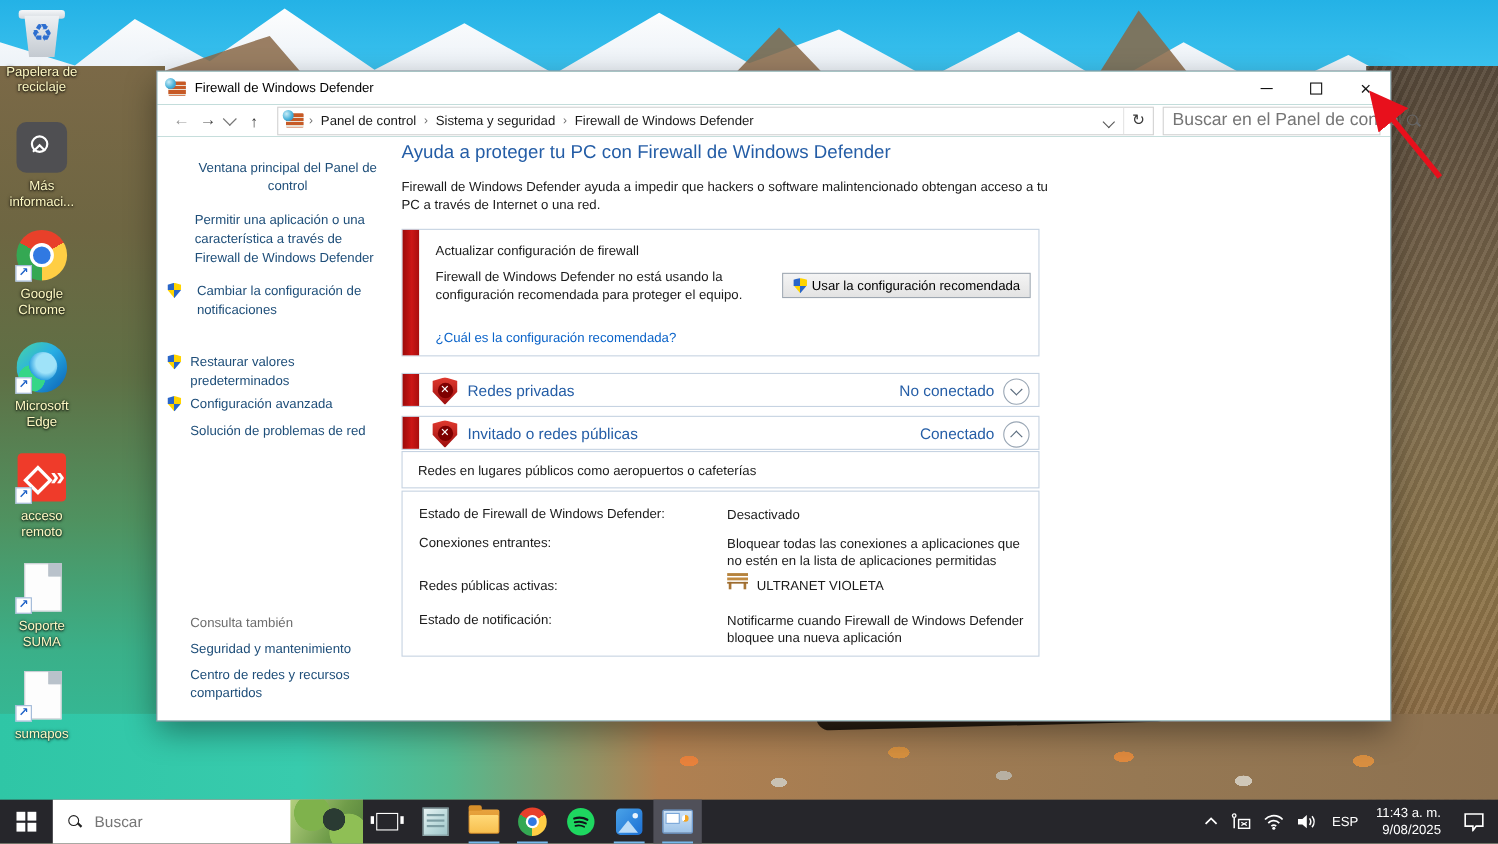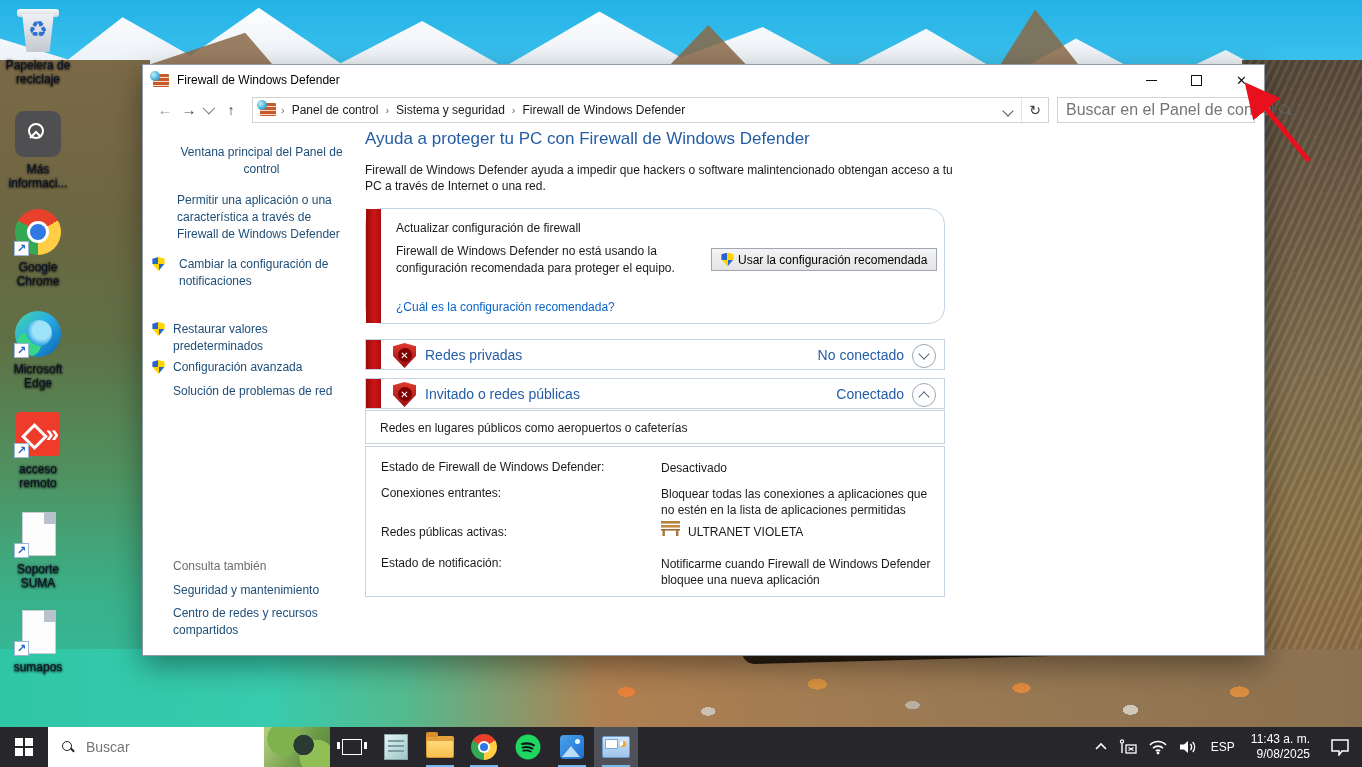--- a/index.html
+++ b/index.html
@@ -23,21 +23,21 @@
     radial-gradient(ellipse 12px 7px at 52% 80%,#c9c2b4 0 60%,transparent 61%),
     radial-gradient(ellipse 16px 9px at 60% 45%,#d8913f 0 60%,transparent 61%),
     radial-gradient(ellipse 12px 7px at 67% 72%,#b7b0a2 0 60%,transparent 61%),
     radial-gradient(ellipse 15px 8px at 75% 50%,#e08a3e 0 60%,transparent 61%),
     radial-gradient(ellipse 13px 8px at 83% 78%,#cfc7b8 0 60%,transparent 61%),
     radial-gradient(ellipse 16px 9px at 91% 55%,#d98f41 0 60%,transparent 61%);}
   .wp-log{left:742px;top:634px;width:322px;height:26px;background:linear-gradient(180deg,#4a3a26,#241a10);border-radius:12px;transform:rotate(-1.5deg);}
 
   
   .dicon{position:absolute;width:76px;text-align:center;cursor:default;}
-  .dicon .dlabel{margin-top:4px;color:#0f172a;font-size:12px;line-height:14px;text-shadow:0 1px 2px rgba(0,0,0,.9),0 0 3px rgba(0,0,0,.7);}
+  .dicon .dlabel{margin-top:4px;color:#fef9c3;font-size:12px;line-height:14px;text-shadow:0 1px 2px rgba(0,0,0,.9),0 0 3px rgba(0,0,0,.7);}
   .dicon .art{position:relative;width:48px;height:48px;margin:0 auto;}
   .shortcut{position:absolute;left:0;bottom:0;width:15px;height:15px;background:#fff;border:1px solid #9db6d6;box-sizing:border-box;color:#1e62c8;font-size:11px;line-height:13px;text-align:center;font-weight:bold;}
   .icon-bin-body{position:absolute;left:6px;top:8px;width:36px;height:38px;background:linear-gradient(180deg,#eef1f4,#c3c9d0);clip-path:polygon(6% 0,94% 0,82% 100%,18% 100%);}
   .icon-bin-lid{position:absolute;left:3px;top:3px;width:42px;height:8px;background:linear-gradient(180deg,#f6f8fa,#d3d8de);border-radius:3px;}
   .icon-bin-sym{position:absolute;left:0;right:0;top:12px;color:#2e6fd0;font-size:22px;line-height:24px;}
   .icon-photo-ph{position:absolute;inset:1px;background:#4f4f52;border-radius:9px;display:flex;align-items:center;justify-content:center;}
   .icon-chrome{position:absolute;inset:1px;border-radius:50%;background:conic-gradient(#e8402a 0 16.6%,#ffce44 16.6% 50%,#34a853 50% 83.3%,#e8402a 83.3% 100%);}
   .icon-chrome::before{content:"";position:absolute;inset:12px;background:#fff;border-radius:50%;}
   .icon-chrome::after{content:"";position:absolute;inset:15px;background:#3079e2;border-radius:50%;}
   .icon-edge{position:absolute;inset:1px;border-radius:50%;background:
@@ -85,21 +85,21 @@
   .sb-shield{position:absolute;left:9px;top:1px;}
   .sb-gray{position:absolute;left:30px;color:#6d6d6d;}
   .uac{display:inline-block;width:13px;height:14px;vertical-align:-2px;clip-path:polygon(50% 0,97% 13%,97% 48%,50% 100%,3% 48%,3% 13%);background:conic-gradient(#ffd400 0 25%,#2a66c8 25% 50%,#ffd400 50% 75%,#2a66c8 75% 100%);}
 
   .main{position:absolute;left:217px;top:59px;right:0;bottom:0;background:#fff;}
   .m-head{position:absolute;left:5px;top:5px;font-size:17px;color:#245da6;}
   .m-intro{position:absolute;left:5px;top:38px;width:590px;line-height:16px;color:#1a1a1a;}
 
   .panel{position:absolute;left:5px;width:580px;background:#fff;border:1px solid #c6d3e2;box-sizing:border-box;}
   .stripe{position:absolute;left:0;top:0;bottom:0;width:15px;background:linear-gradient(90deg,#9c0a0a,#cc1616 55%,#a80e0e);}
-  #updatebox{top:84px;height:116px;border-radius:16px;}
+  #updatebox{top:84px;height:116px;}
   .ub-title{position:absolute;left:30px;top:12px;}
   .ub-body{position:absolute;left:30px;top:34px;width:300px;line-height:17px;}
   .ub-link{position:absolute;left:30px;top:91px;color:#0a63c9;cursor:pointer;}
   .ub-btn{position:absolute;left:345px;top:39px;height:23px;padding:0 9px;background:linear-gradient(180deg,#f4f4f4,#e3e3e3);border:1px solid #9fa8b2;font-size:12px;font-family:inherit;display:flex;align-items:center;gap:4px;cursor:pointer;}
 
   .secbar{top:0;height:31px;cursor:pointer;}
   #sec-private{top:215px;} #sec-public{top:254px;}
   .redshield{position:absolute;left:27px;top:3px;width:23px;height:25px;clip-path:polygon(50% 0,100% 13%,100% 52%,50% 100%,0 52%,0 13%);background:linear-gradient(180deg,#e03a2f,#9c0d0d);}
   .redshield::before{content:"";position:absolute;left:50%;top:46%;width:14px;height:14px;margin:-7px;background:#7e0000;border-radius:50%;}
   .redshield::after{content:"✕";position:absolute;left:0;right:0;top:46%;transform:translateY(-50%);color:#fff;font-size:10px;font-weight:bold;text-align:center;}

